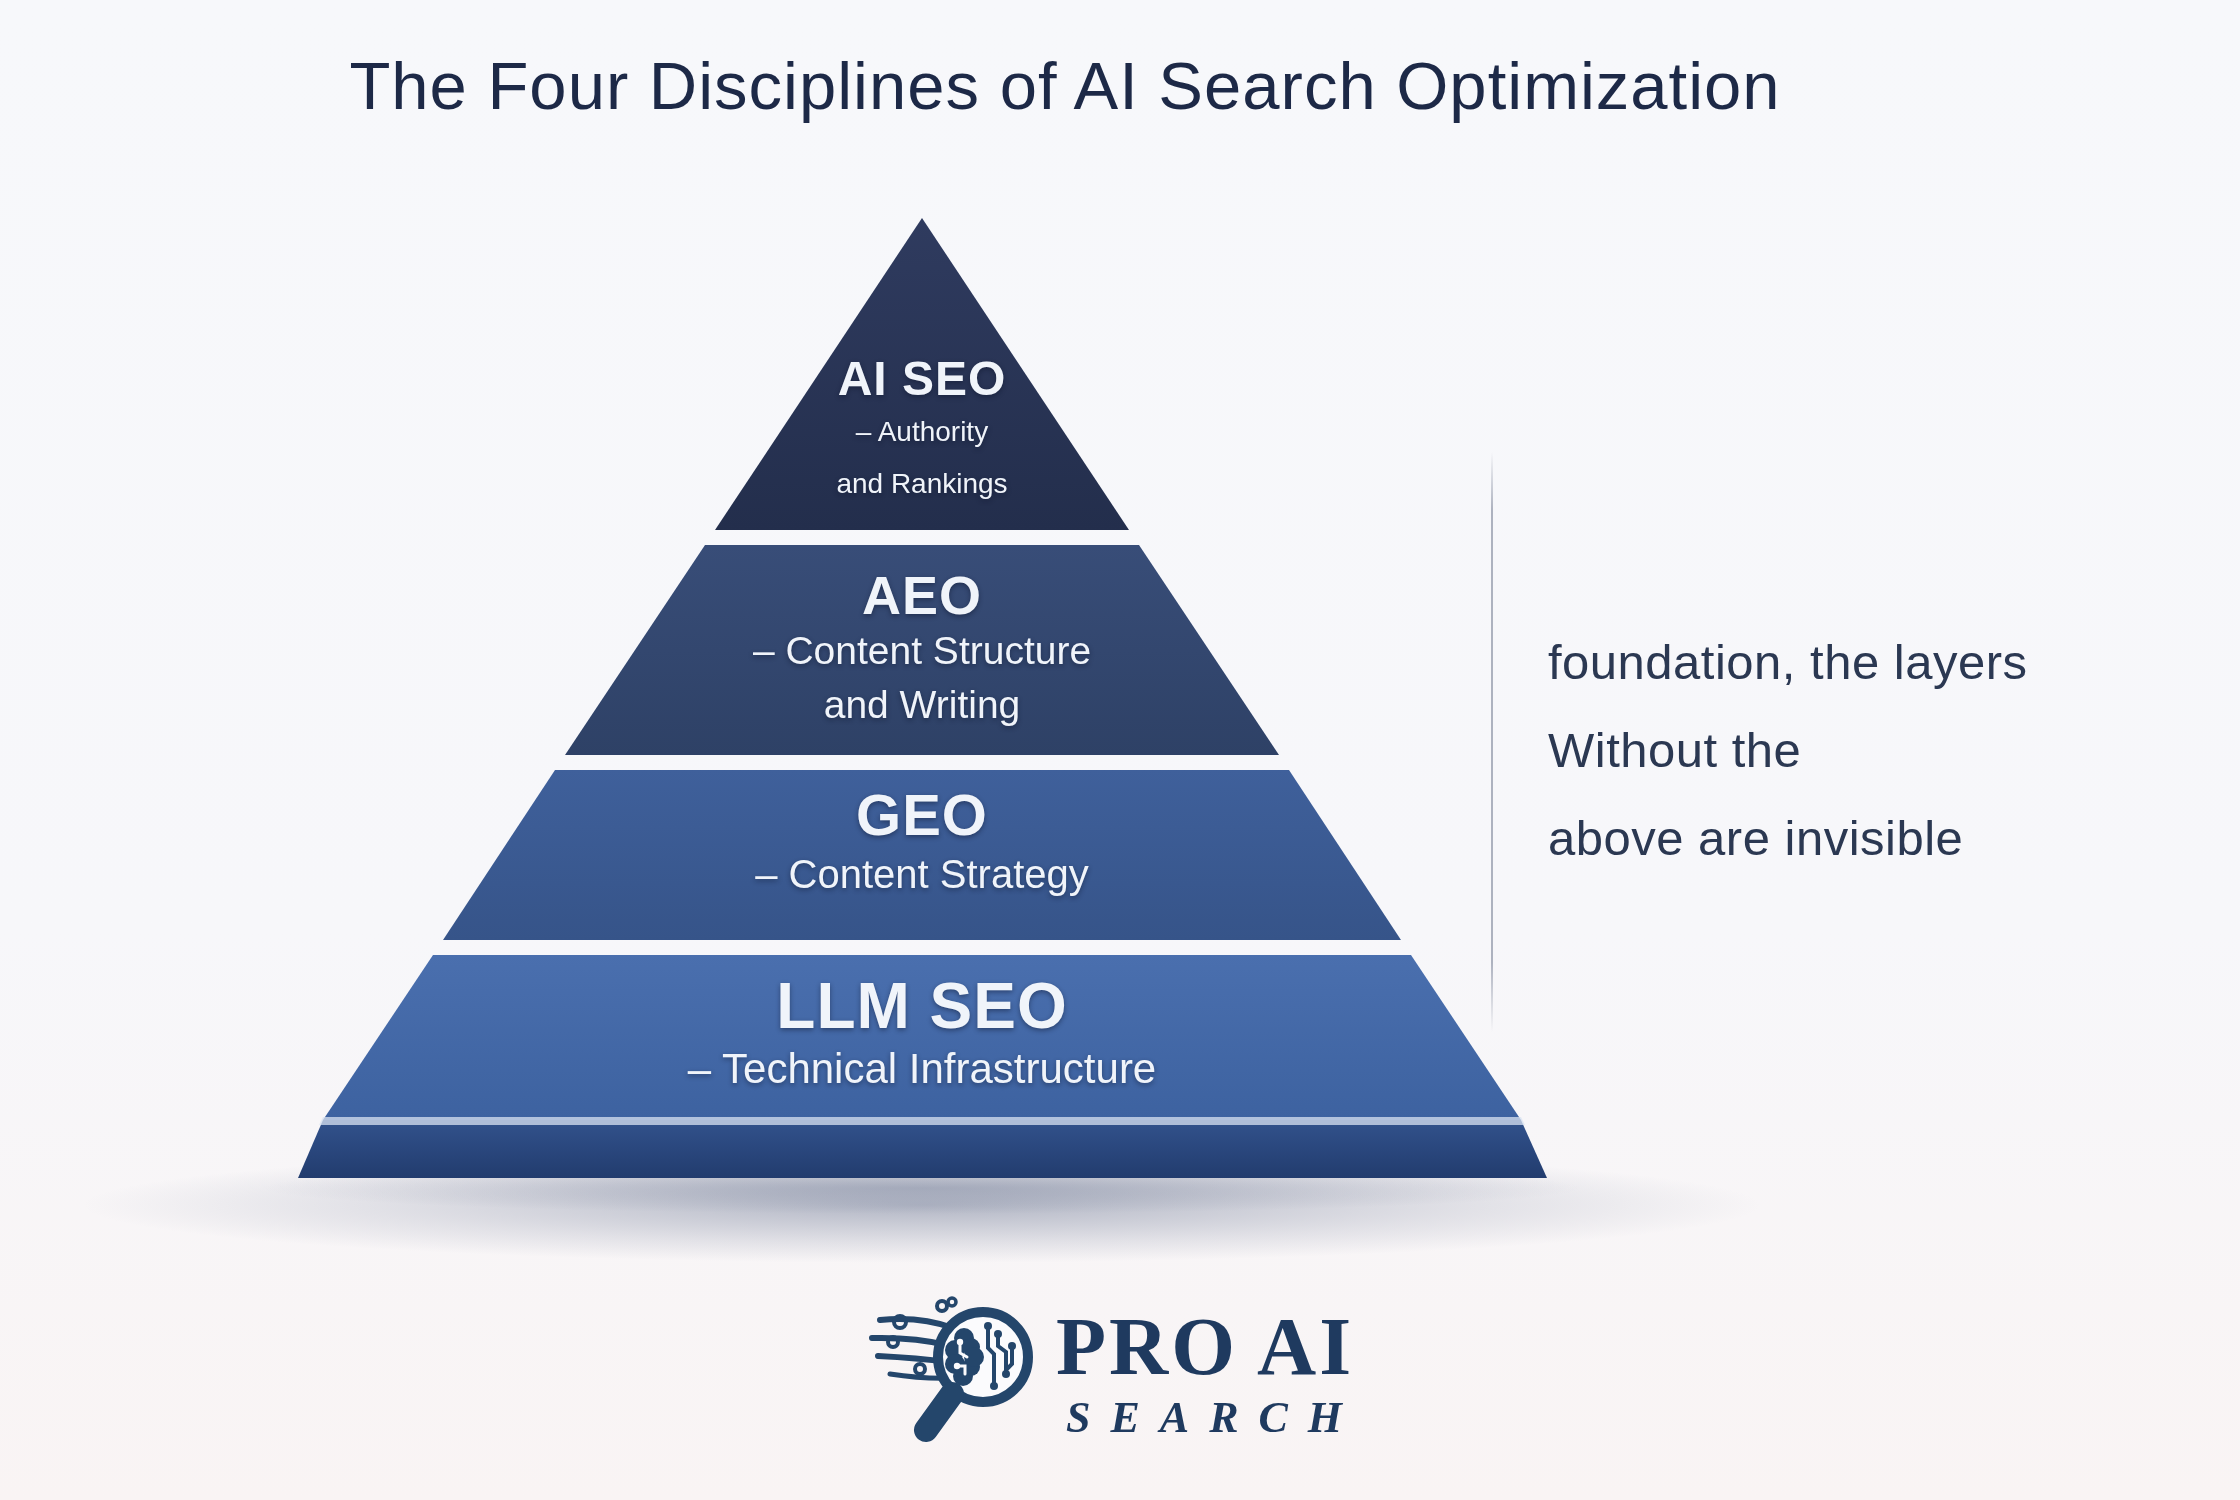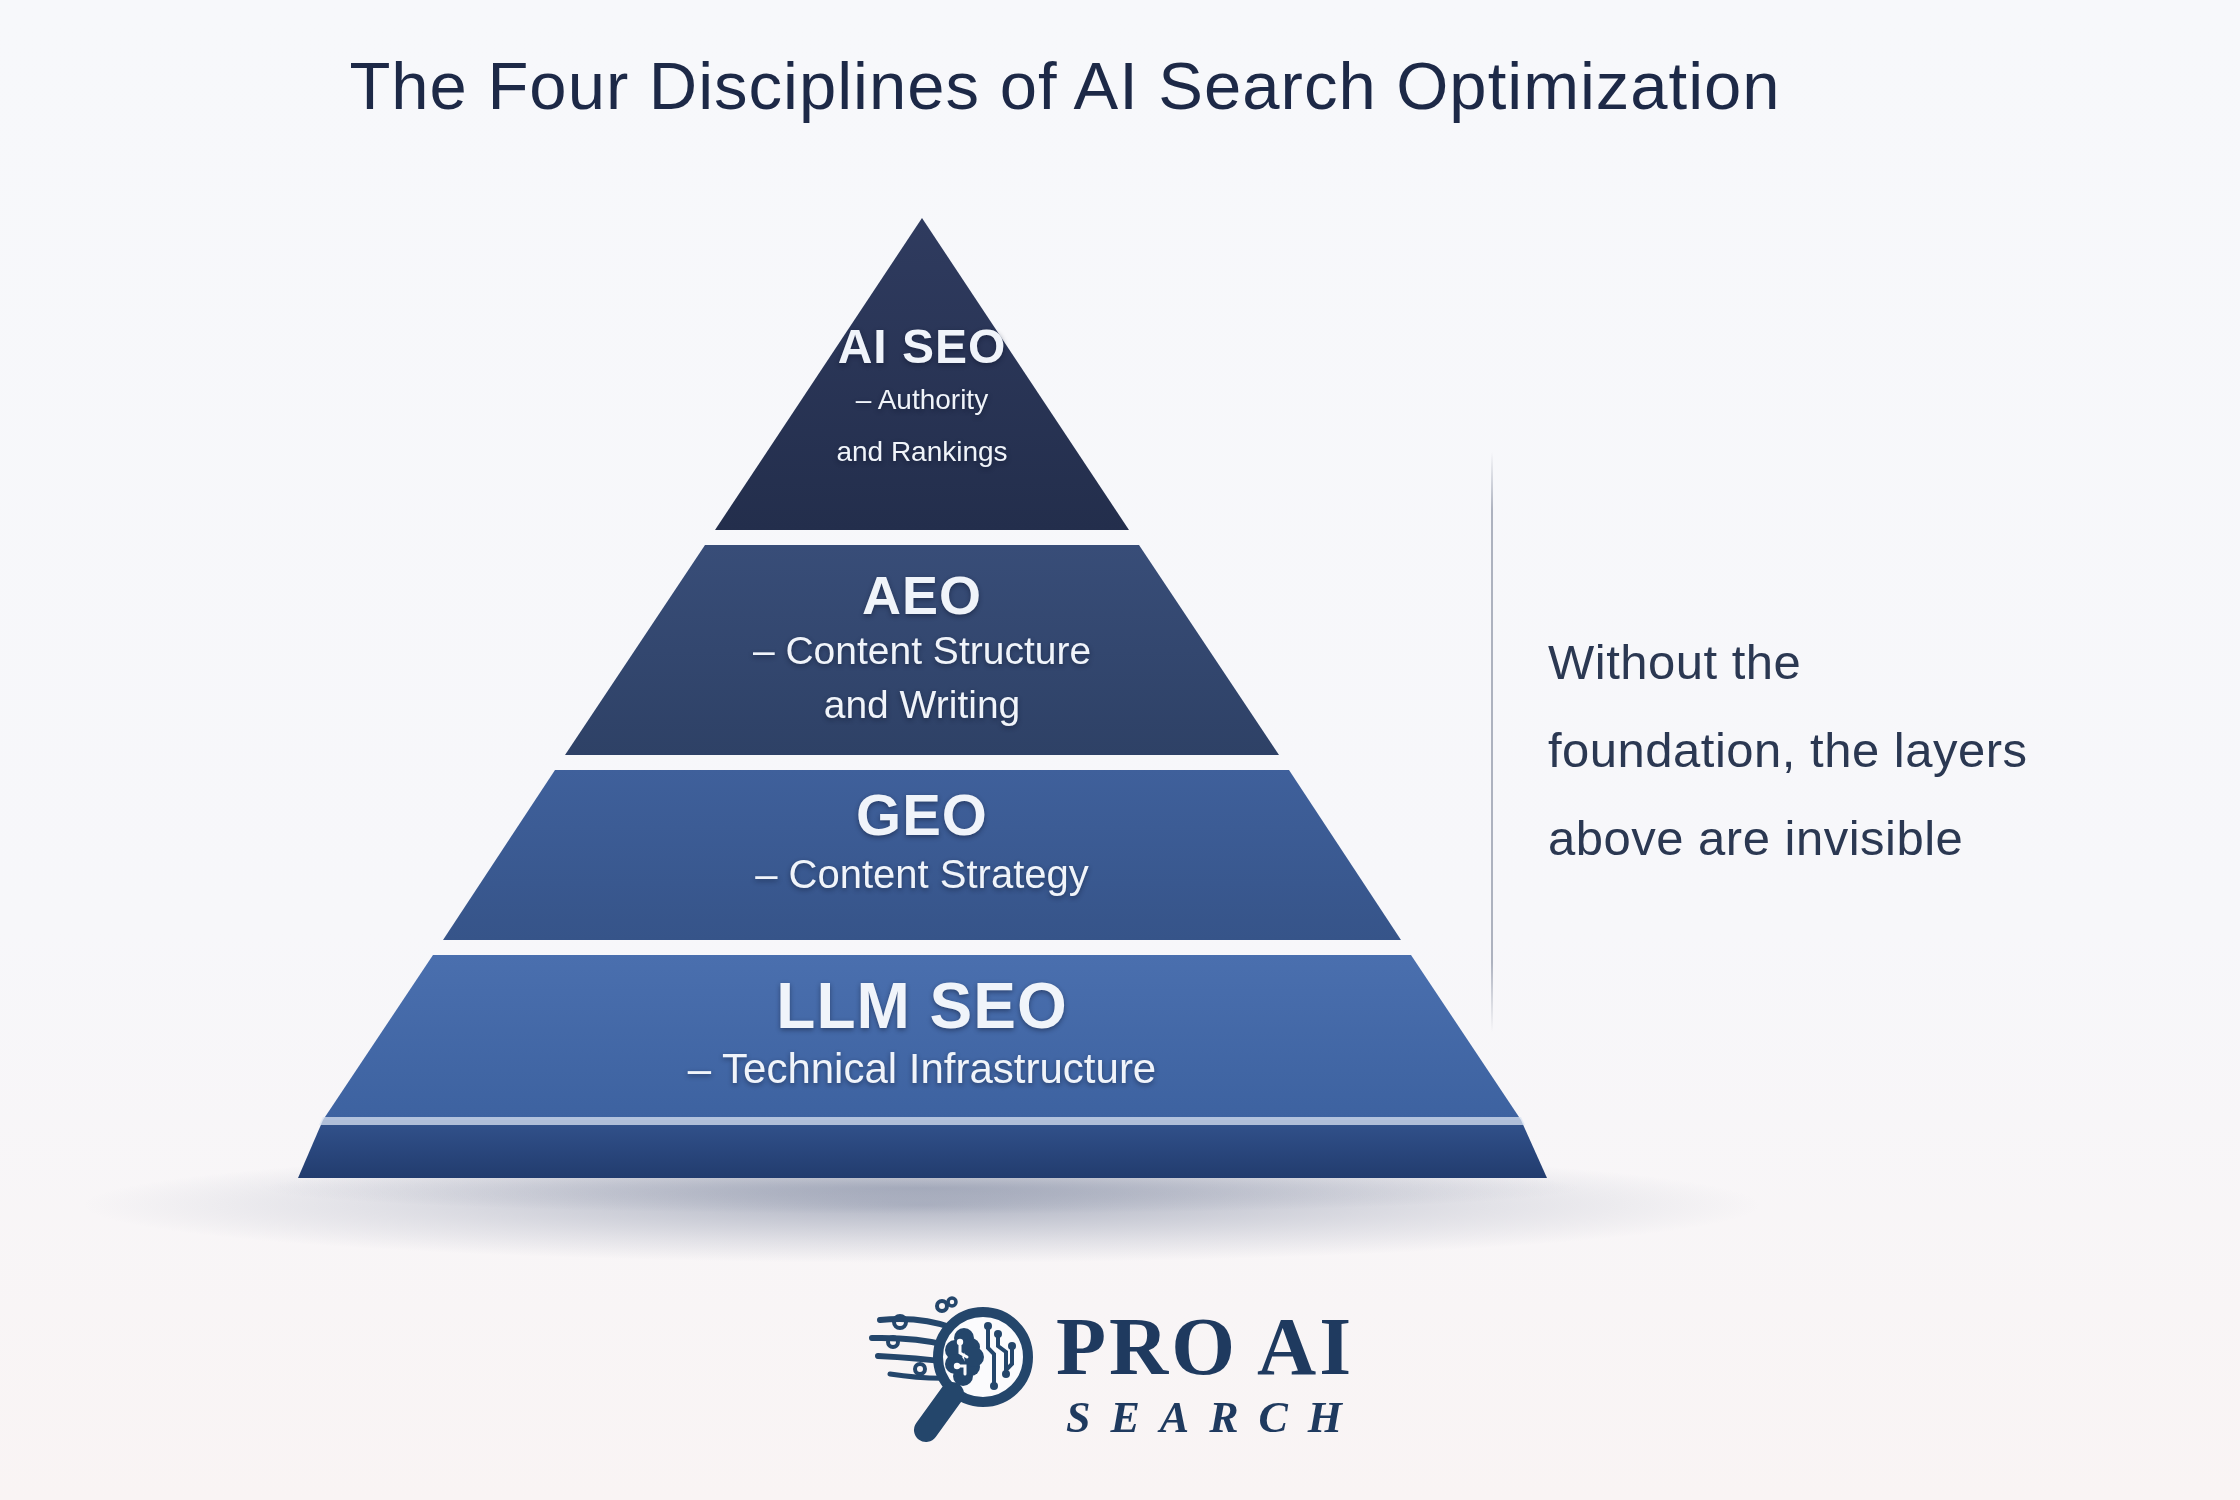--- a/index.html
+++ b/index.html
@@ -16,21 +16,21 @@
     color:#1d2947;white-space:nowrap;
   }
   .pyr-svg{position:absolute;left:0;top:0;}
   .layer-label{
     position:absolute;left:922px;transform:translateX(-50%);
     text-align:center;color:#f0f4fa;white-space:nowrap;
     text-shadow:0 2px 5px rgba(10,18,40,.45);
   }
   .acro{font-weight:700;letter-spacing:1px;}
   .sub{font-weight:400;}
-  .lbl1{top:320px}.lbl1 .acro{font-size:48px;line-height:54px;}
+  .lbl1{top:352px}.lbl1 .acro{font-size:48px;line-height:54px;}
   .lbl1 .sub{font-size:28px;line-height:52px;}
   .lbl1 .sub:first-of-type{margin-top:12px;}
   .lbl2{top:566px}.lbl2 .acro{font-size:54px;line-height:58px;}
   .lbl2 .sub{font-size:39px;line-height:54px;}
   .lbl2 .sub:first-of-type{margin-top:10px;}
   .lbl3{top:784px}.lbl3 .acro{font-size:58px;line-height:62px;}
   .lbl3 .sub{font-size:40px;line-height:56px;}
   .lbl3 .sub:first-of-type{margin-top:10px;}
   .lbl4{top:972px}.lbl4 .acro{font-size:64px;line-height:68px;}
   .lbl4 .sub{font-size:42px;line-height:58px;}
@@ -117,22 +117,22 @@
     <div class="acro">LLM SEO</div>
     <div class="sub">– Technical Infrastructure</div>
   </div>
   <div class="layer-label lbl3">
     <div class="acro">GEO</div>
     <div class="sub">– Content Strategy</div>
   </div>
 
   <div class="divider"></div>
   <div class="annotation">
+    <div>foundation, the layers</div>
     <div>Without the</div>
-    <div>foundation, the layers</div>
     <div>above are invisible</div>
   </div>
 
   <svg class="logo-icon" width="200" height="170" viewBox="0 0 200 170">
     <g fill="none" stroke="#24466b" stroke-linecap="round">
 
       <path d="M 20,30 Q 60,26 93,38" stroke-width="6"></path>
       <path d="M 12,48 Q 55,47 86,55" stroke-width="6"></path>
       <path d="M 18,66 Q 58,68 88,72" stroke-width="6"></path>
       <path d="M 30,84 Q 62,89 92,88" stroke-width="5"></path>

